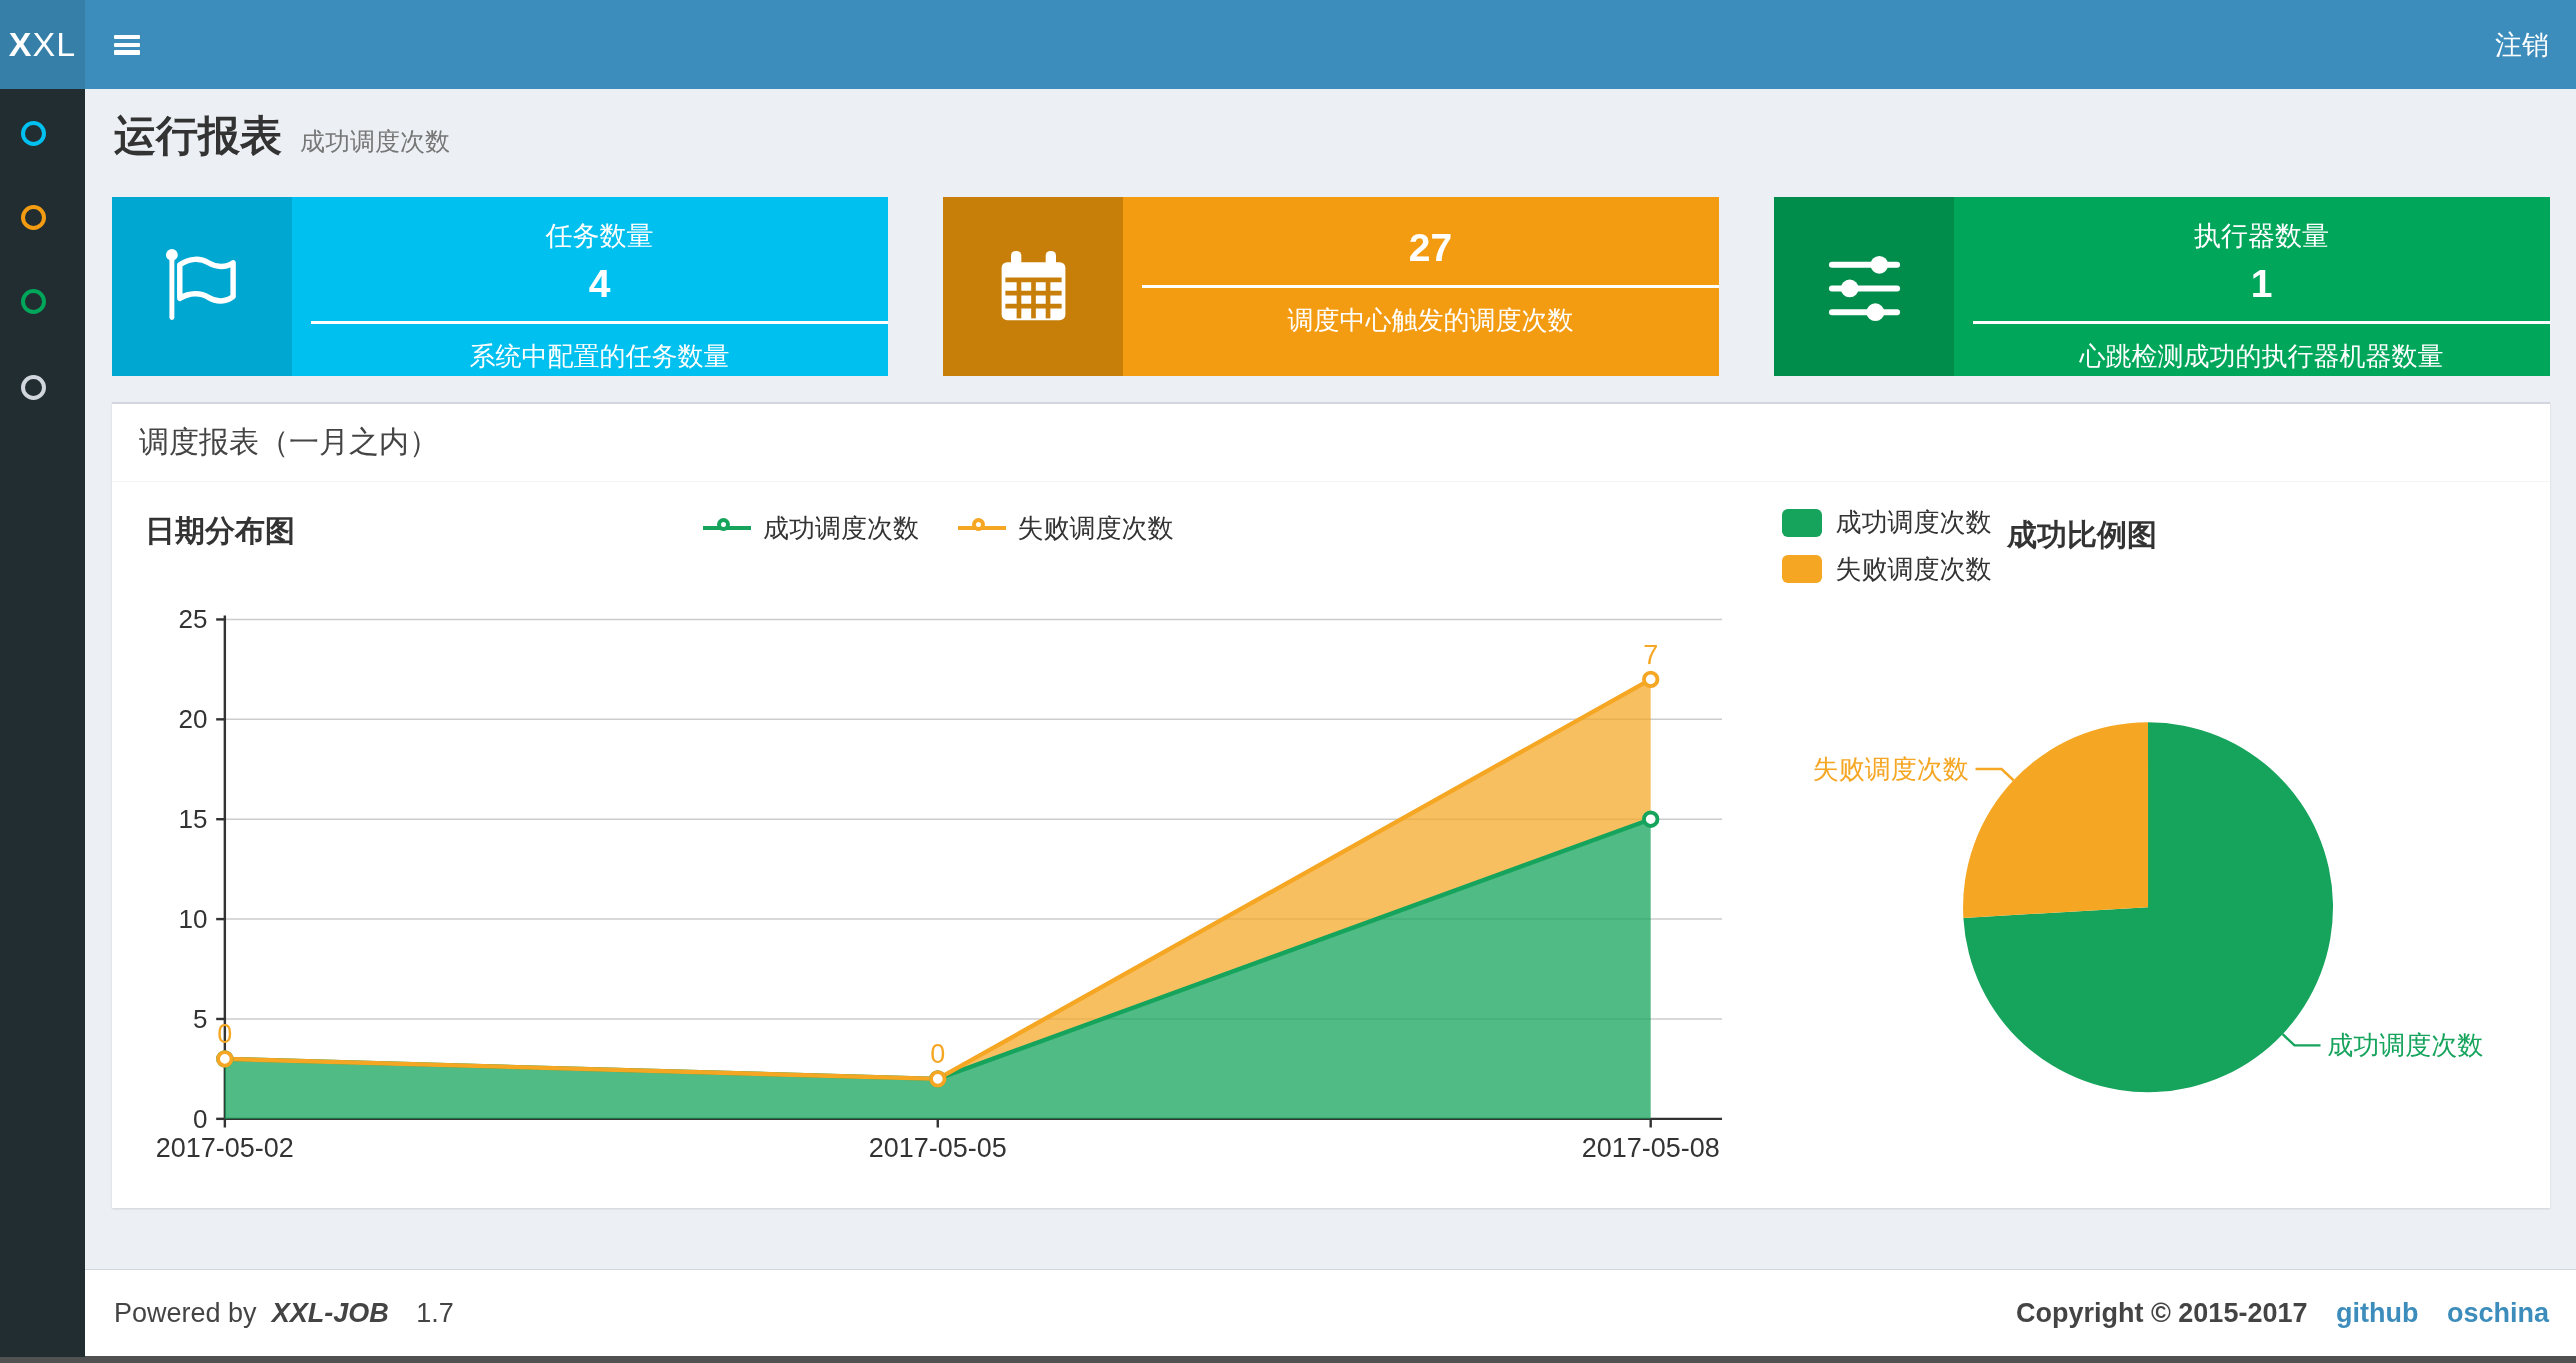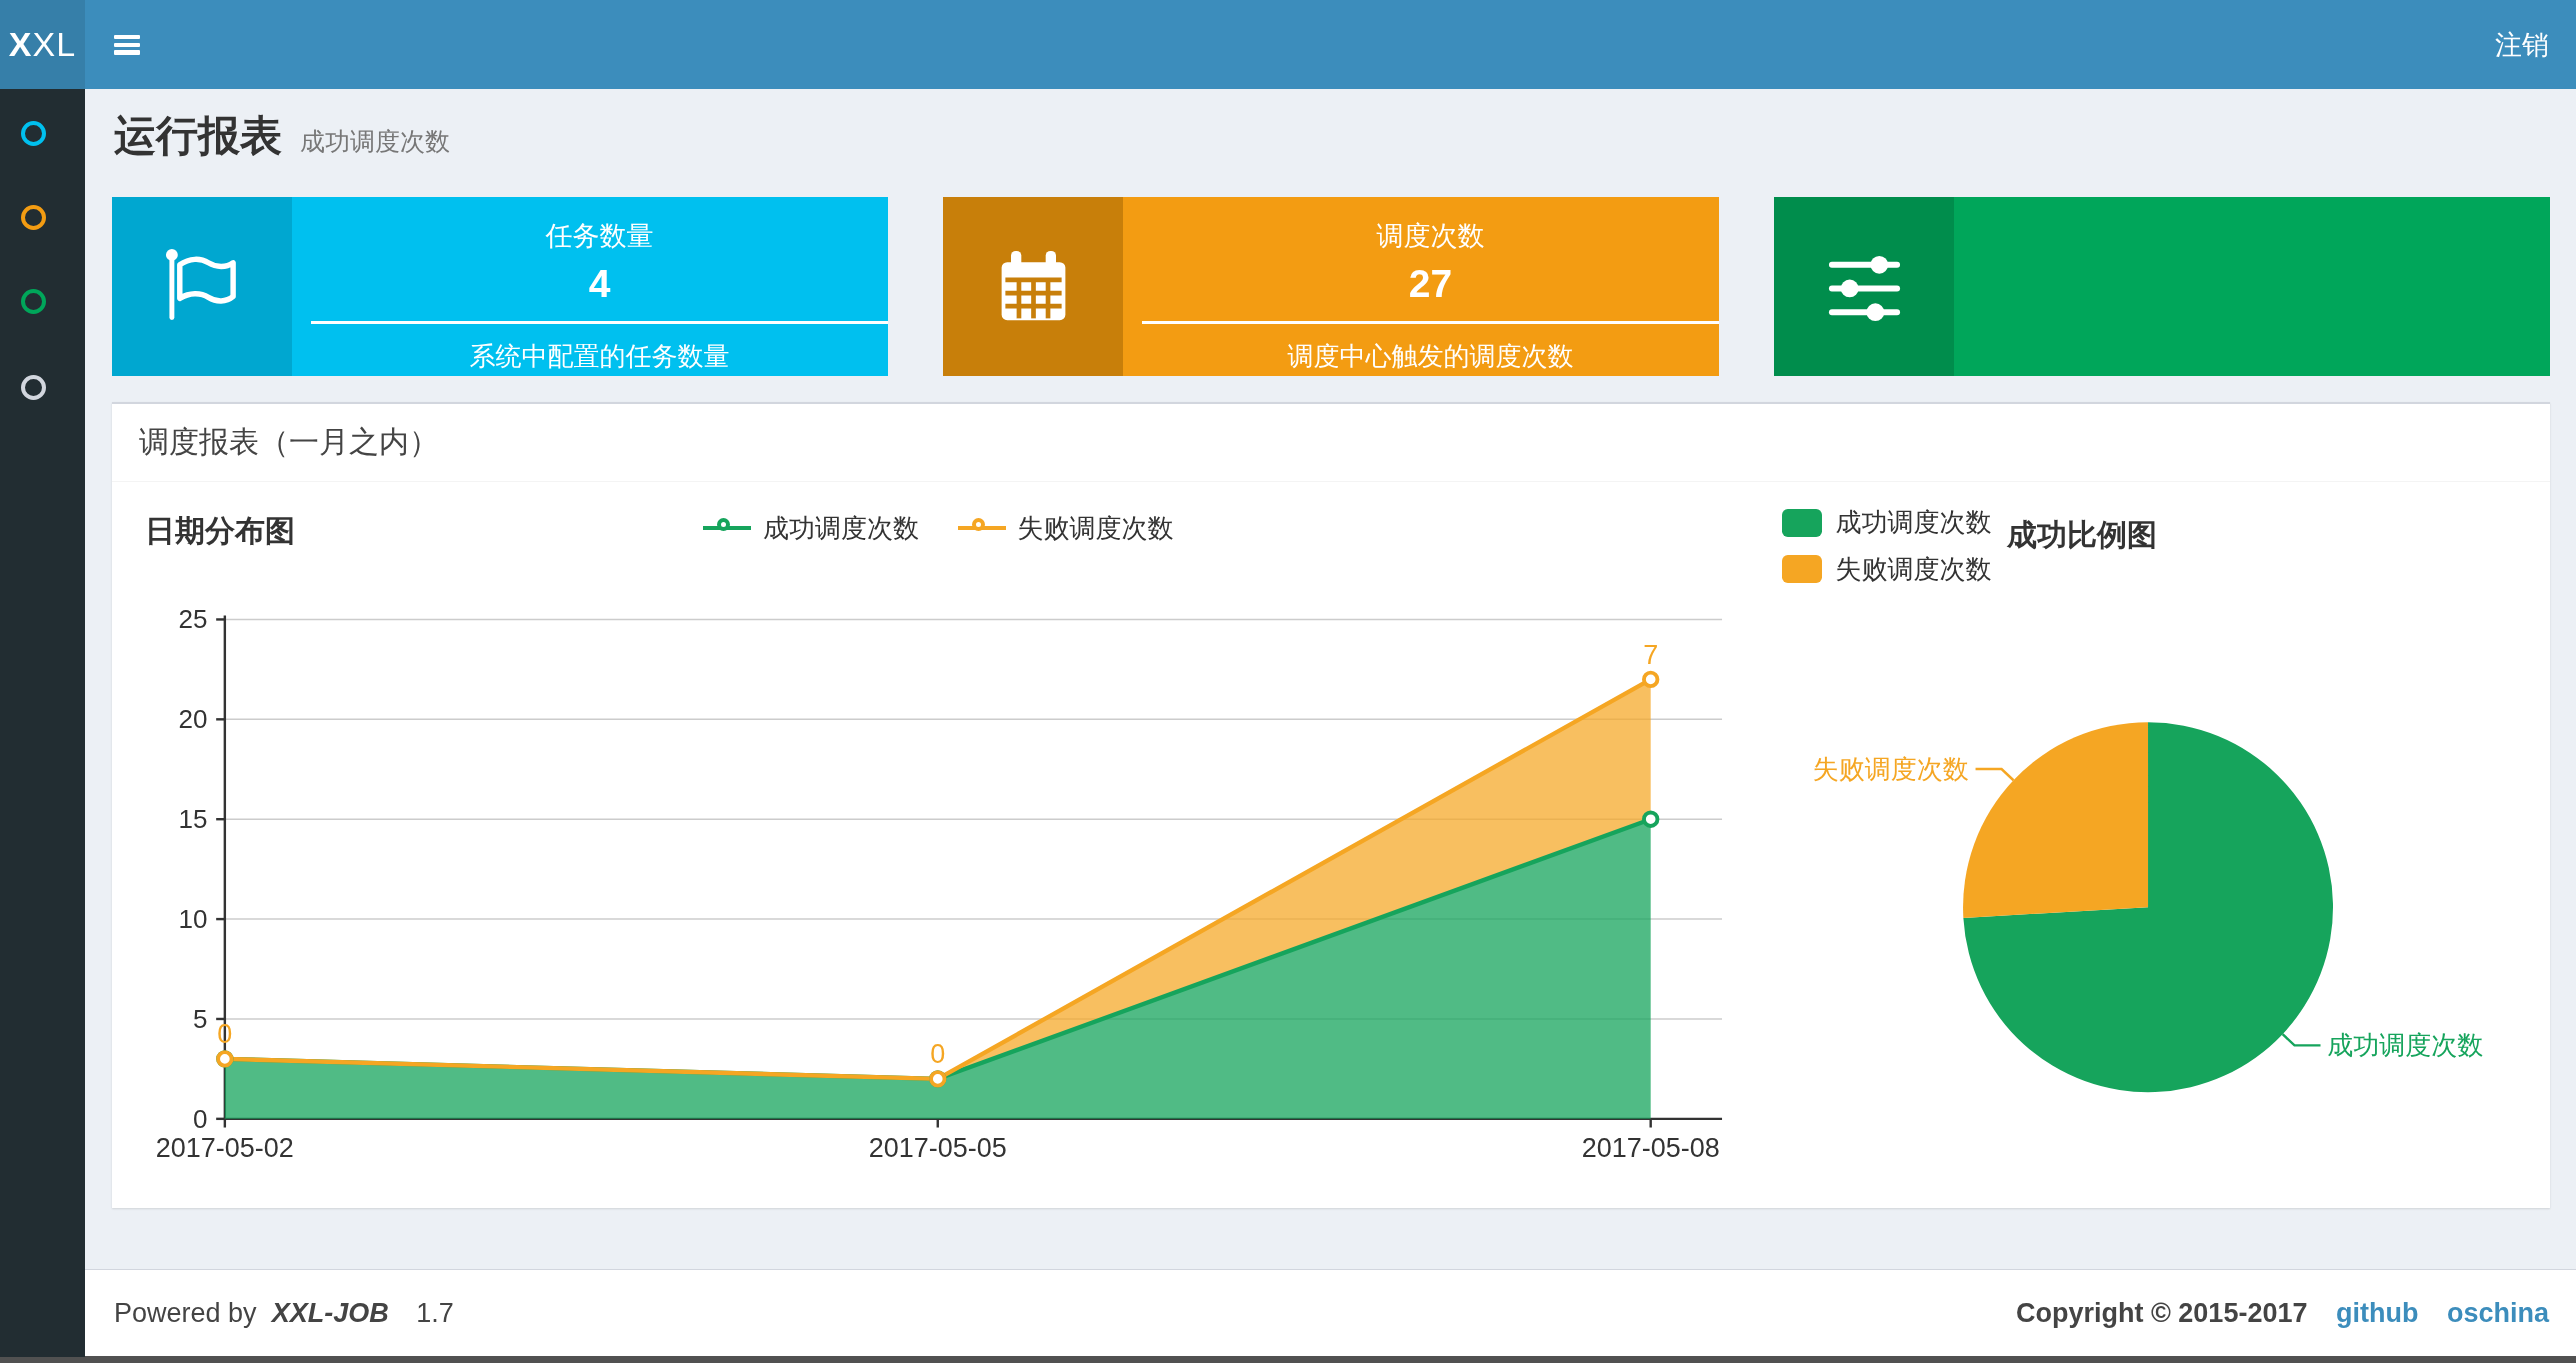--- a/index.html
+++ b/index.html
@@ -137,39 +137,44 @@
         <line x1="10" y1="33" x2="70" y2="33"></line>
         <line x1="10" y1="47" x2="70" y2="47"></line>
         <line x1="10" y1="61" x2="70" y2="61"></line>
         <line x1="24.5" y1="33" x2="24.5" y2="74"></line>
         <line x1="40" y1="33" x2="40" y2="74"></line>
         <line x1="55.5" y1="33" x2="55.5" y2="74"></line>
       </g>
     </svg>
   </div>
   <div class="info-content">
-    <div class="info-label">调度次数</div>
     <div class="info-number">27</div>
     <div class="info-divider"></div>
     <div class="info-desc">调度中心触发的调度次数</div>
   </div>
 </div>
 
 <div class="info-box" style="left: 1774px; background: rgb(0, 166, 90);">
   <div class="info-icon" style="background: rgb(0, 141, 76); color: rgb(0, 141, 76);">
     <svg width="79" height="79" viewBox="0 0 80 80">
       <g fill="#fff">
         <rect x="4" y="15" width="72" height="6" rx="3"></rect>
           <circle cx="55" cy="18" r="9"></circle>
         <rect x="4" y="39" width="72" height="6" rx="3"></rect>
           <circle cx="25" cy="42" r="9"></circle>
         <rect x="4" y="63" width="72" height="6" rx="3"></rect>
           <circle cx="51" cy="66" r="9"></circle>
       </g>
     </svg>
+  </div>
+  <div class="info-content">
+    <div class="info-label">执行器数量</div>
+    <div class="info-number">1</div>
+    <div class="info-divider"></div>
+    <div class="info-desc">心跳检测成功的执行器机器数量</div>
   </div>
 </div>
 
 <div class="panel">
   <div class="panel-header">
     <span class="panel-title">调度报表（一月之内）</span>
   </div>
 </div>
 
 <div class="chart-title" id="line-title">日期分布图</div>

